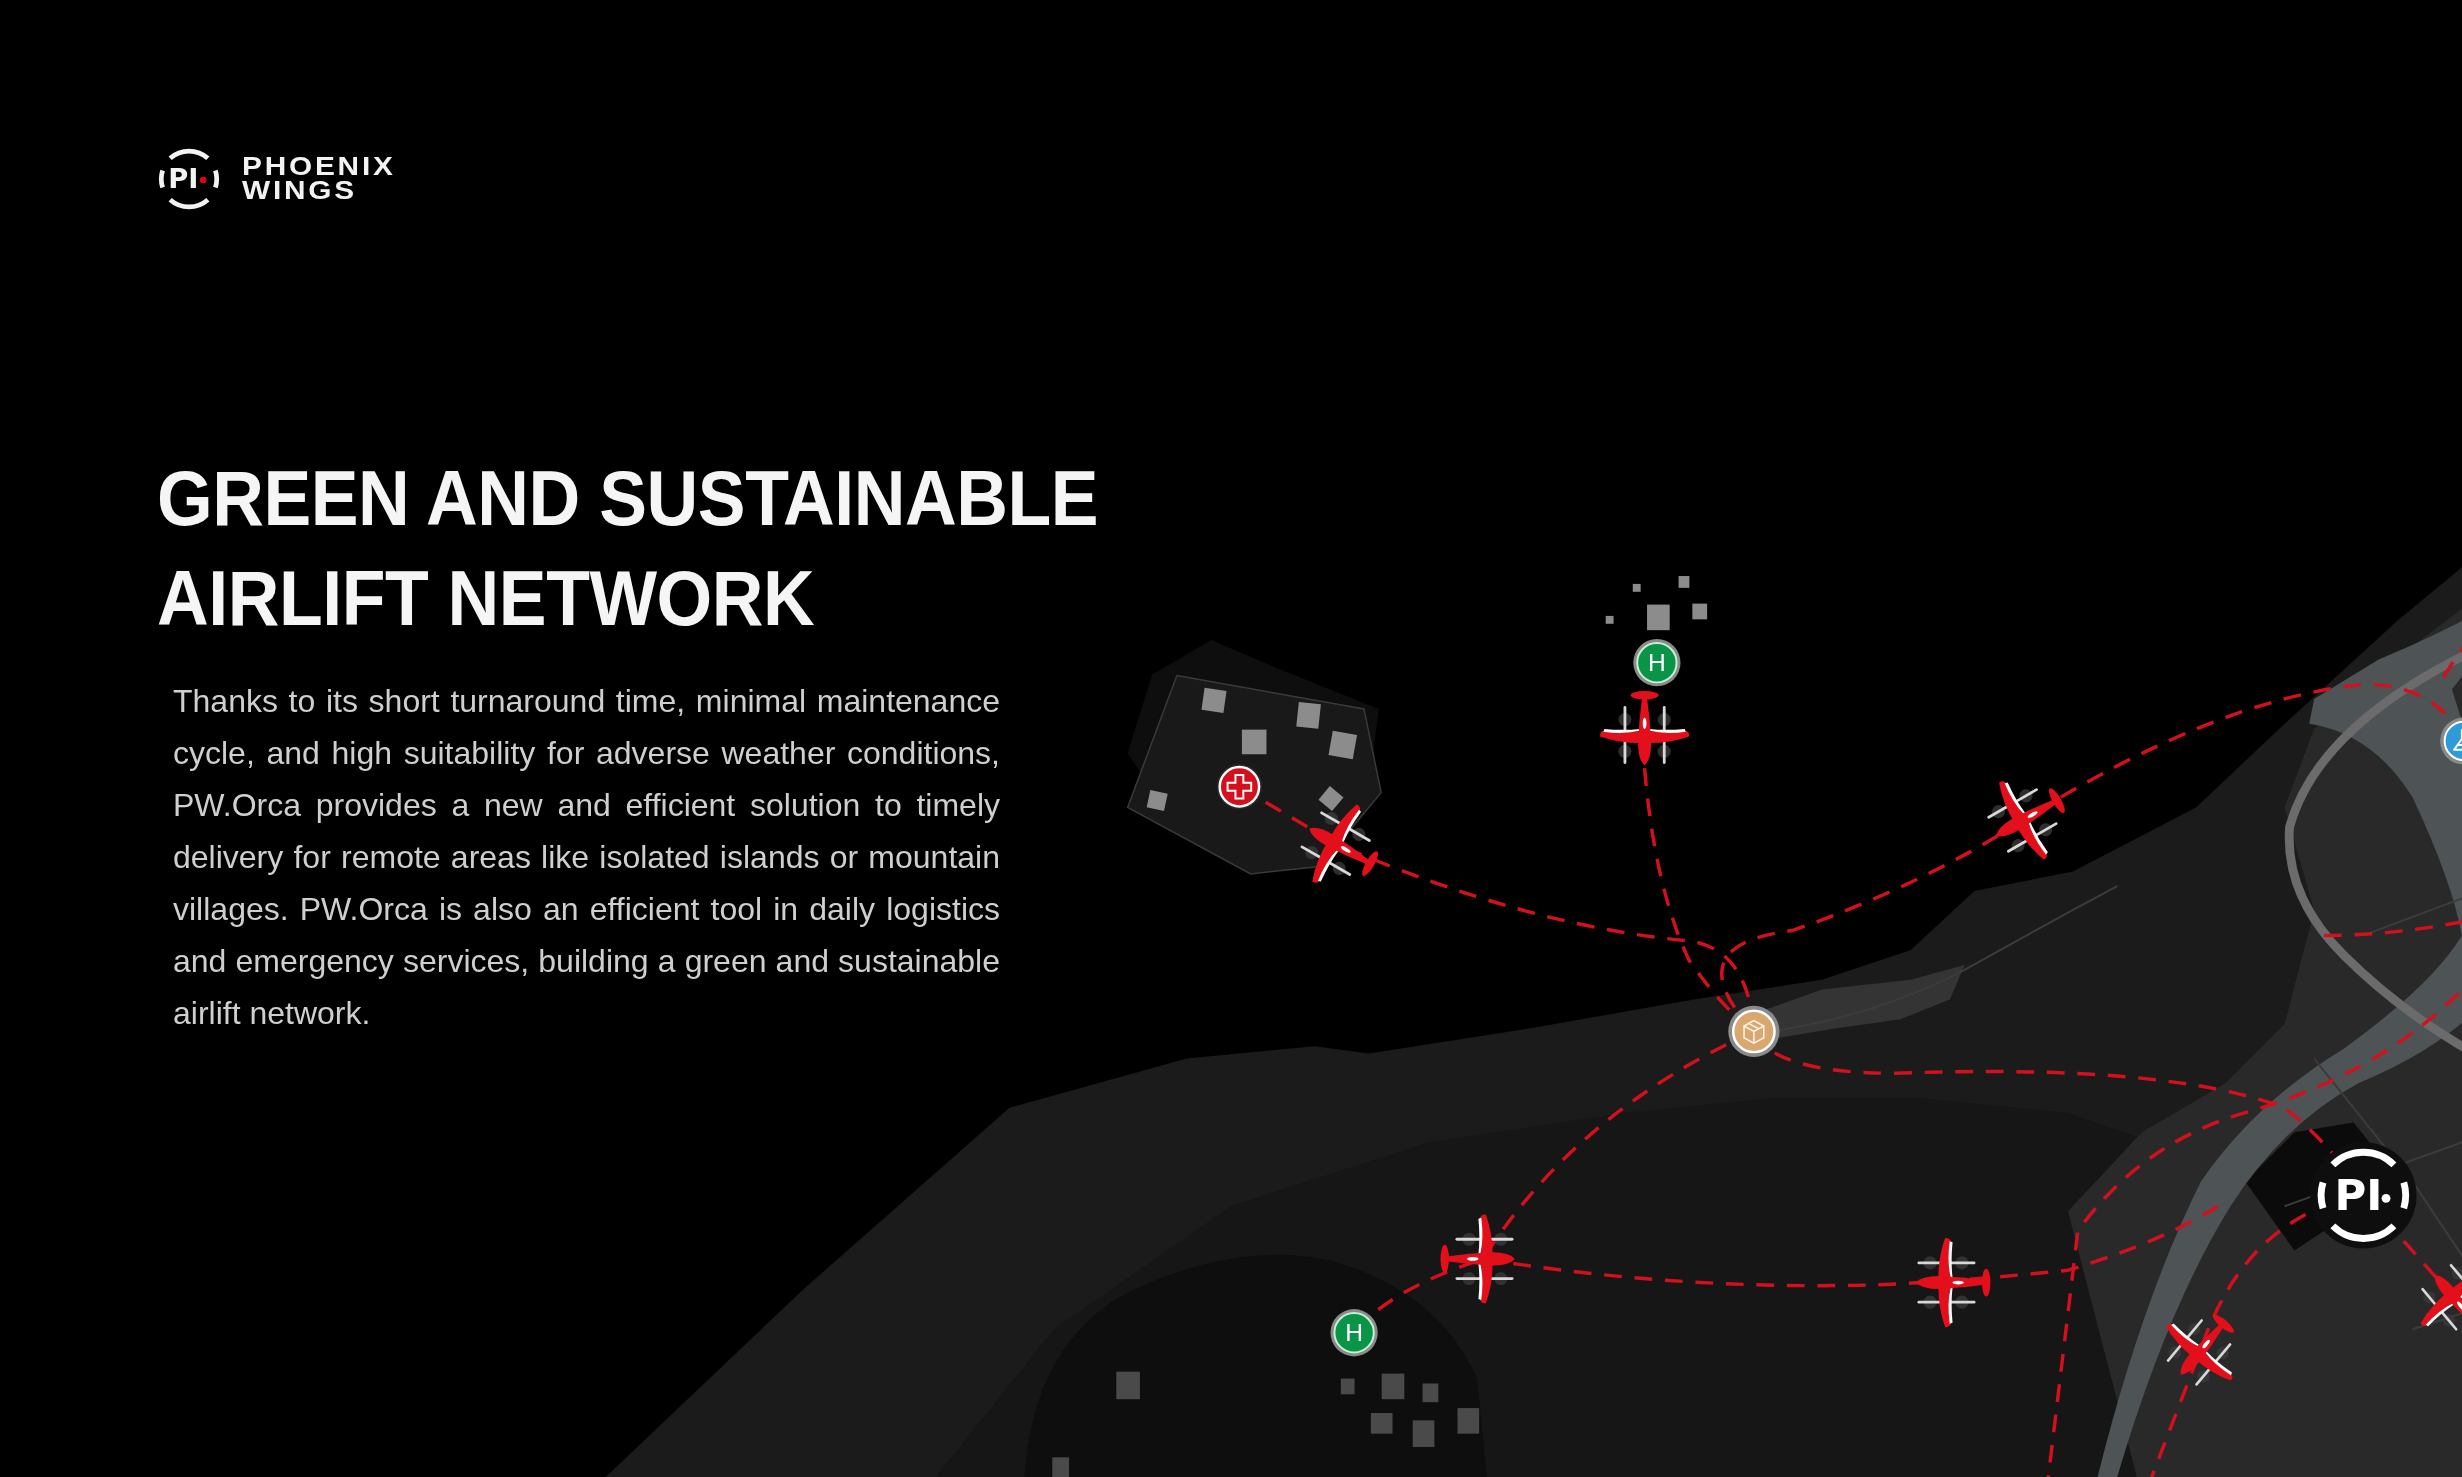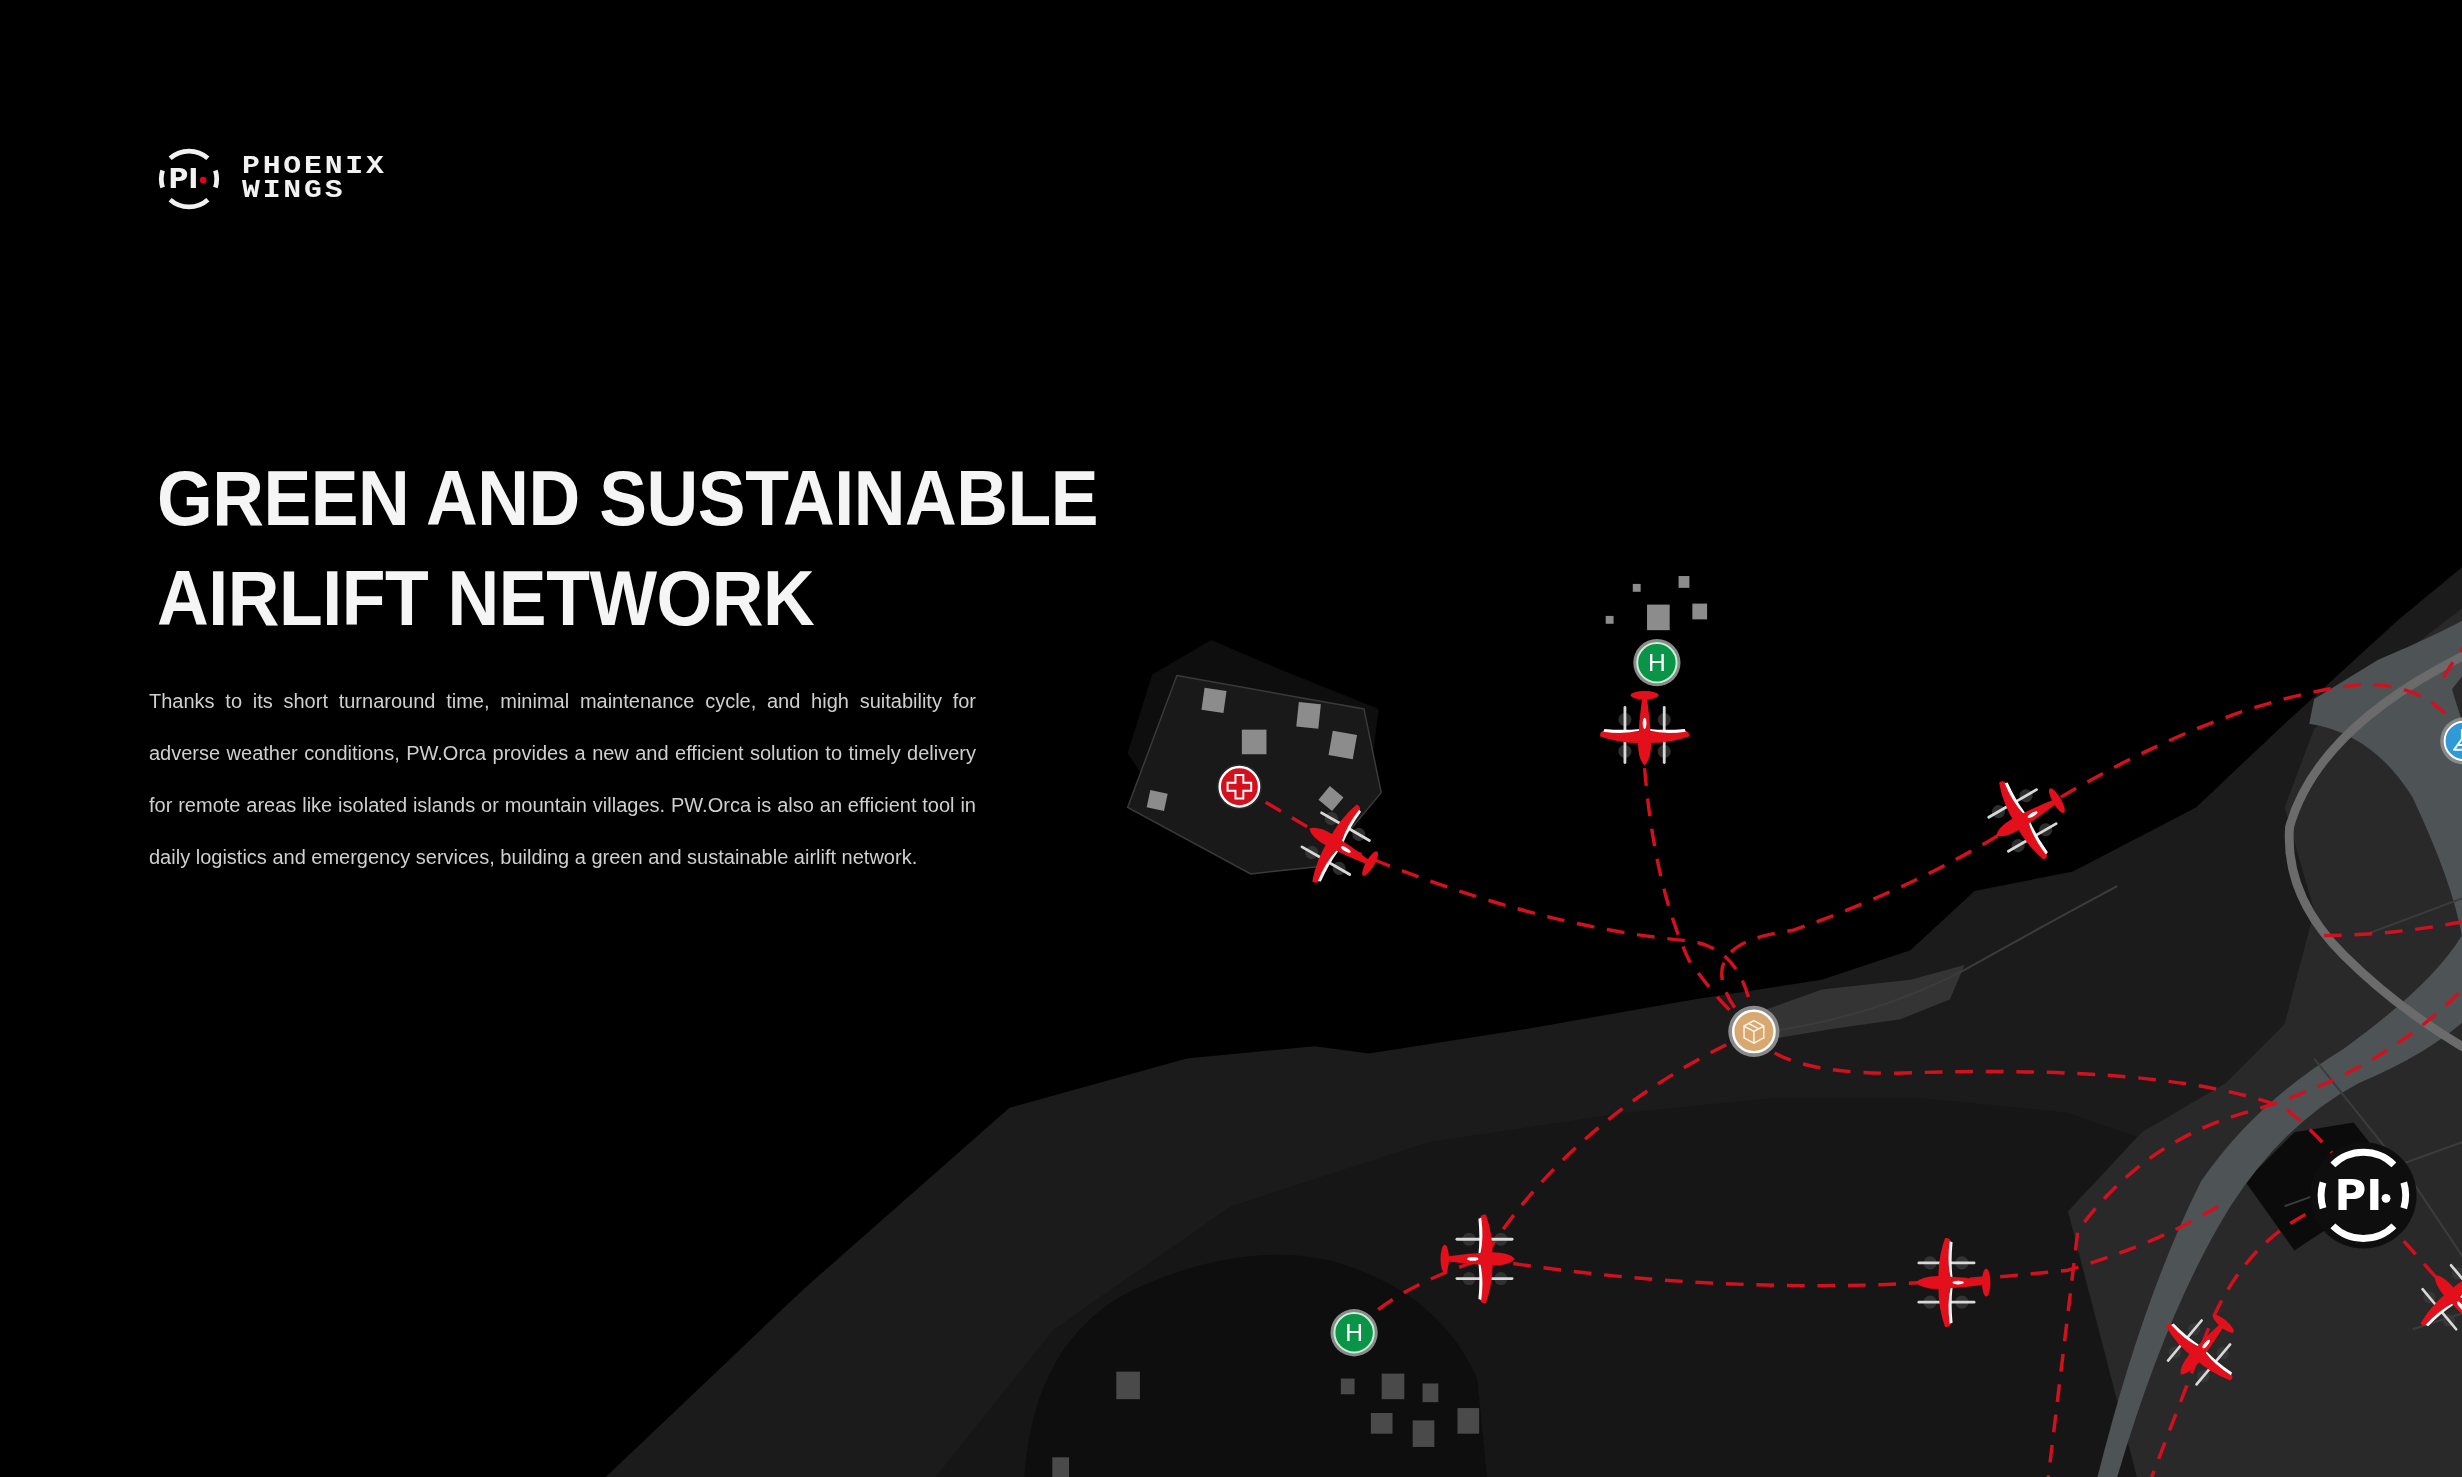--- a/index.html
+++ b/index.html
@@ -1,24 +1,24 @@
 <!DOCTYPE html>
 <html style="font-size:7.9px"><head>
 <meta charset="utf-8">
 <style>
   html, body { margin: 0; padding: 0; background: #000; }
   body { width: 2626px; height: 1477px; position: relative; overflow: hidden; font-family: "Liberation Sans", "DejaVu Sans", sans-serif; color: #fff; }
   .map { position: absolute; left: 0; top: 0; width: 2626px; height: 1477px; }
   .logo { position: absolute; left: 156px; top: 146px; display: flex; align-items: center; gap: 19.7px; }
   .logo-mark { width: 66px; height: 66px; }
-  .logo-text { font-family: Liberation Mono, monospace; font-weight: bold; font-size: 26.6px; line-height: 23.6px; letter-spacing: 2.5px; color: #f2f2f2; }
+  .logo-text { font-family: Liberation Sans, sans-serif; font-weight: bold; font-size: 26.6px; line-height: 23.6px; letter-spacing: 2.5px; color: #f2f2f2; }
   .logo-text div { transform: scaleX(1.12); transform-origin: left; }
   .headline { position: absolute; left: 157px; top: 448px; margin: 0; font-weight: bold; font-size: 77px; line-height: 100px; letter-spacing: -0.5px; color: #f5f5f5; transform: scaleX(0.93); transform-origin: left top; }
   .headline span { display: block; white-space: nowrap; }
-  .body-copy { position: absolute; left: 149px; top: 675px; width: 827px; margin: 0; font-size: 20px; line-height: 52px; color: #cfcfcf; text-align: justify; text-align-last: left; }
+  .body-copy { position: absolute; left: 173px; top: 675px; width: 827px; margin: 0; font-size: 32px; line-height: 52px; color: #cfcfcf; text-align: justify; text-align-last: left; }
   [data-interactable="true"] { cursor: pointer; }
 </style>
 </head>
 <body>
 
 <svg class="map" data-interactable="false" viewBox="0 0 5333 3000" xmlns="http://www.w3.org/2000/svg">
   <defs>
 
     <g id="orca">
 

